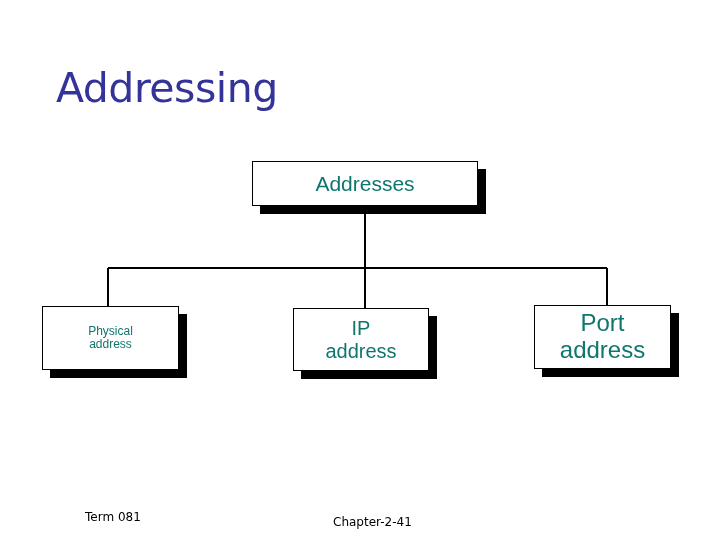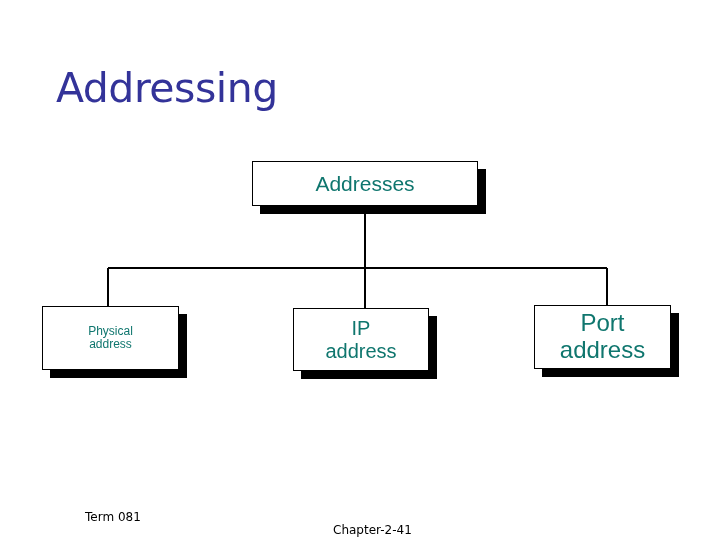--- a/index.html
+++ b/index.html
@@ -107,21 +107,21 @@
   
   .footer-text {
     position: absolute;
     font-family: "DejaVu Sans", sans-serif;
     font-size: 12px;
     color: #000000;
     white-space: nowrap;
   }
 
   #footer-left  { left: 78px;  top: 510px; margin-left: 7px; }
-  #footer-center{ left: 333px; top: 515px; margin-top: 8px; }
+  #footer-center{ left: 333px; top: 515px; }
   #footer-right { left: 523px; top: 515px; }
 </style>
 </head>
 <body>
 
 <div id="slide">
 
   <div id="slide-title">Addressing</div>
 
   <div id="diagram">

